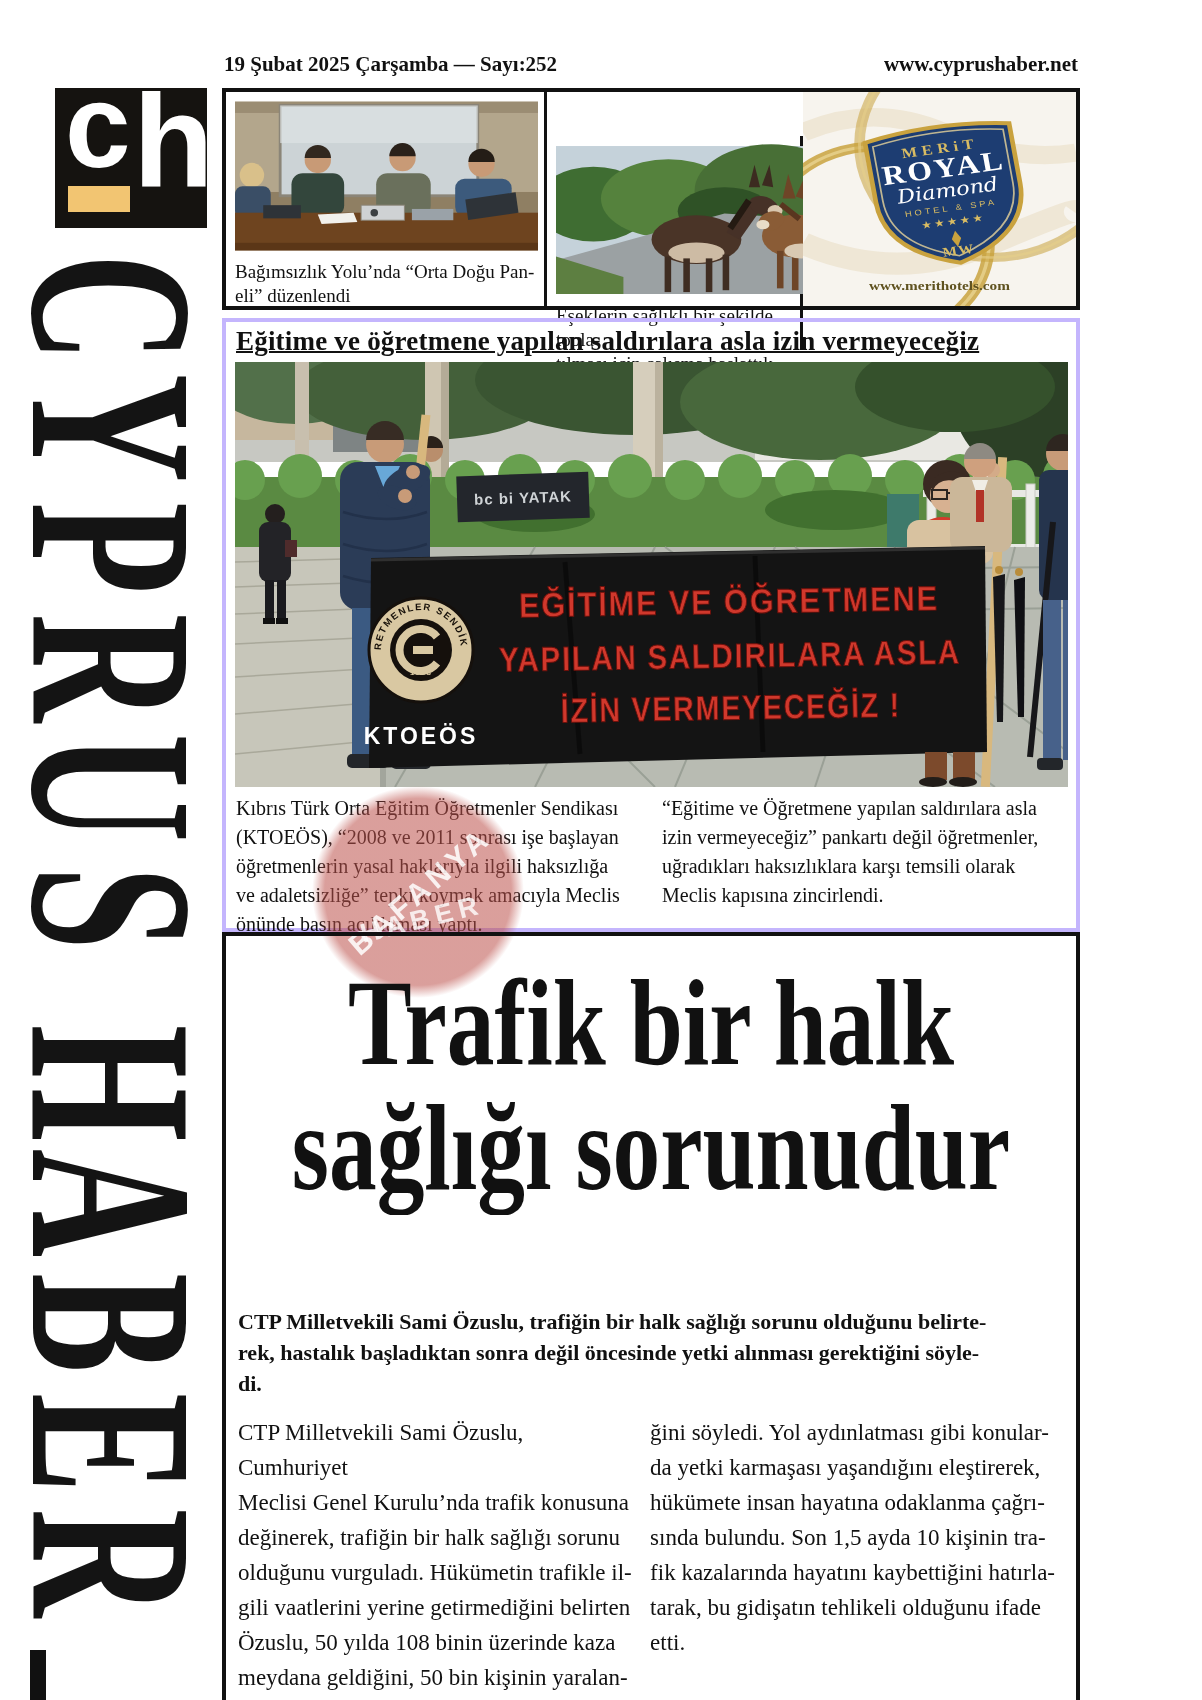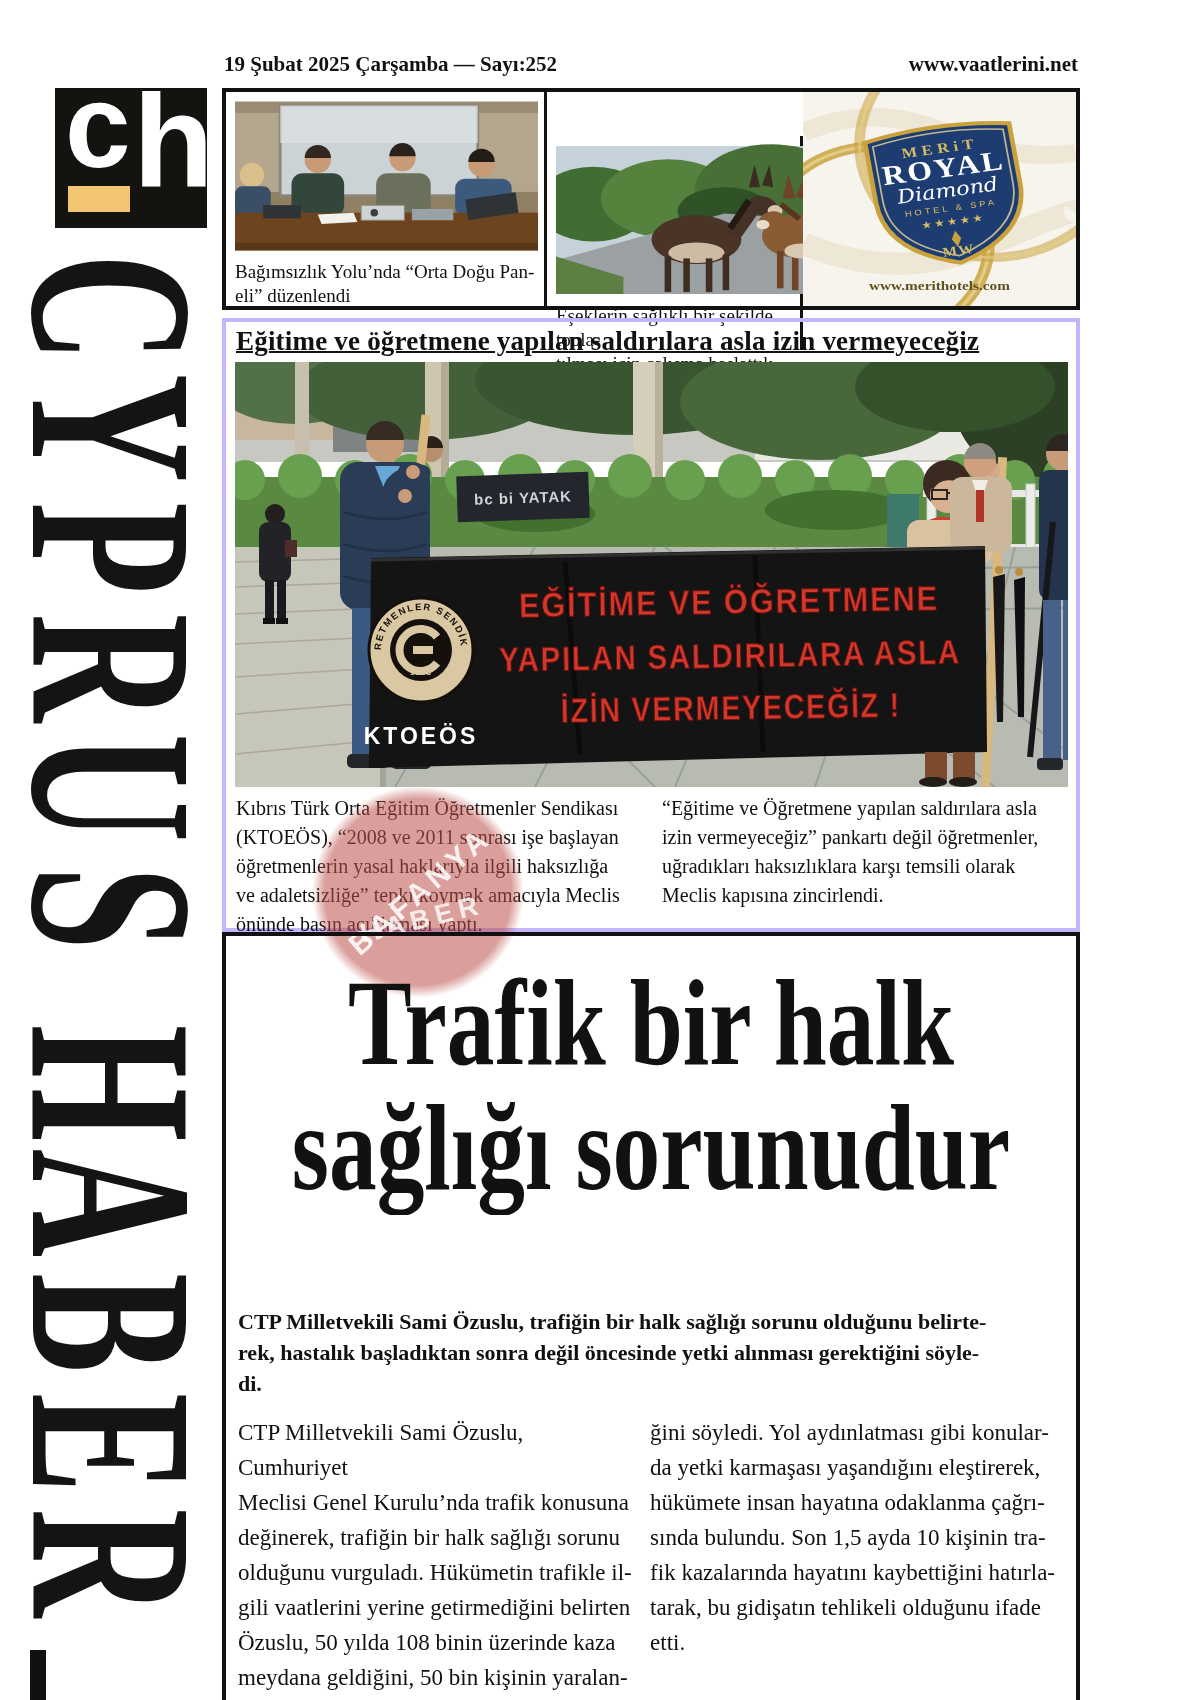--- a/index.html
+++ b/index.html
@@ -115,21 +115,21 @@
       </div>
       <div class="mh-letter" style="top: 1135px; height: 120px;">
         <span>E</span>
       </div>
       <div class="mh-letter" style="top: 1255px; height: 120px;">
         <span>R</span>
       </div>
     </div>
 
   <div class="hdr-date">19 Şubat 2025 Çarşamba — Sayı:252</div>
-  <div class="hdr-url">www.vaatlerini.net</div>
+  <div class="hdr-url">www.cyprushaber.net</div>
 
   <div class="strip">
 
     <div class="strip-cell cell-border cell-pad" style="width:321px;">
       <svg width="303" height="152" viewBox="0 0 322 158">
         <rect x="0" y="0" width="322" height="158" fill="#b3a68c"></rect>
         <rect x="0" y="0" width="322" height="12" fill="#9b8d73"></rect>
         <rect x="0" y="96" width="322" height="26" fill="#8f7f63"></rect>
         <rect x="48" y="4" width="210" height="96" fill="#ccd3d6" stroke="#8b8578" stroke-width="3"></rect>
         <rect x="48" y="4" width="210" height="40" fill="#dde2e4" opacity=".7"></rect>

